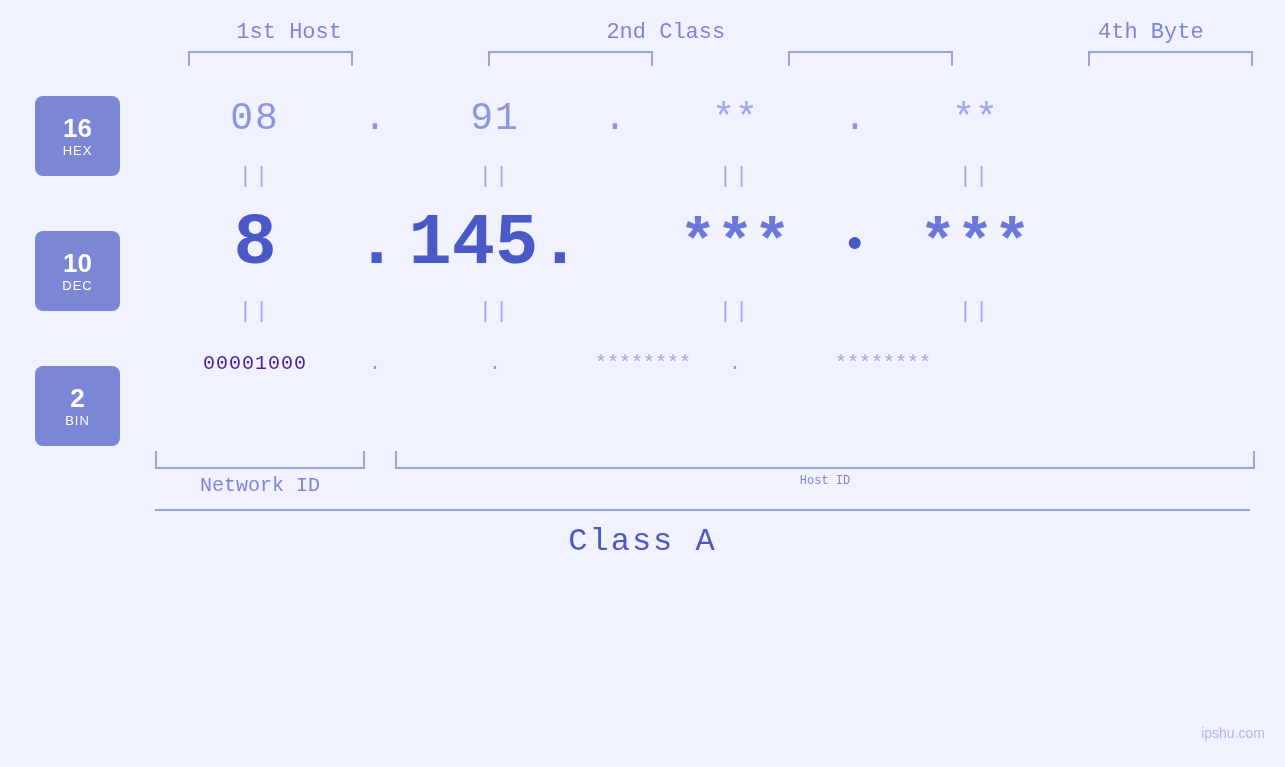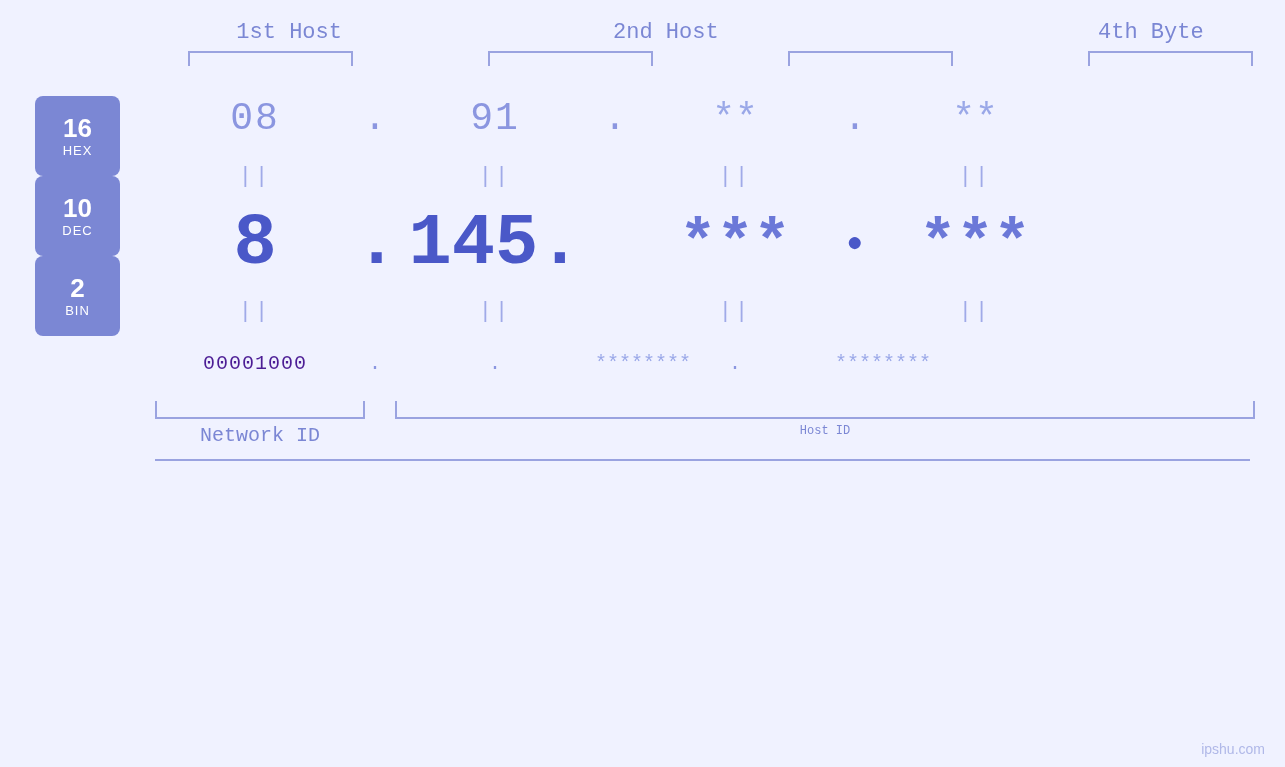--- a/index.html
+++ b/index.html
@@ -115,21 +115,21 @@
     }
 
     .bin-star {
       color: #9aa8e8;
       font-size: 20px;
     }
 
     
     .watermark {
       position: absolute;
-      bottom: 10px;
+      bottom: 26px;
       right: 20px;
       color: #b0b8e8;
       font-size: 14px;
       font-family: sans-serif;
     }
 
     .bracket-top-line {
       width: 165px;
       height: 15px;
       border-top: 2px solid #9aa3e0;
@@ -143,20 +143,21 @@
       display: flex;
       flex-direction: row;
     }
 
     .left-badges {
       width: 155px;
       display: flex;
       flex-direction: column;
       align-items: center;
       padding-top: 15px;
+      gap: 55px;
     }
 
     .right-content {
       flex: 1;
     }
 
     .hex-row-data {
       display: grid;
       grid-template-columns: 200px 40px 200px 40px 200px 40px 200px;
       height: 75px;
@@ -187,21 +188,21 @@
     .text-center { text-align: center; }
   </style>
 </head>
 <body>
 
 <div class="main-container">
 
   <div style="display:flex; width:1130px; margin-left:155px; justify-content:space-around; margin-bottom:6px;">
     <div class="byte-label text-center">1st Host</div>
     <div style="width:40px;"></div>
-    <div class="byte-label text-center">2nd Host</div>
+    <div class="byte-label text-center">2nd Class</div>
     <div style="width:40px;"></div>
     <div style="width:40px;"></div>
     <div class="byte-label text-center">4th Byte</div>
   </div>
 
   <div style="display:flex; width:1130px; margin-left:155px; justify-content:space-around; margin-bottom:15px;">
     <div style="width:200px; display:flex; justify-content:center;">
       <div class="bracket-top-line"></div>
     </div>
     <div style="width:40px;"></div>
@@ -340,17 +341,18 @@
     </div>
 
     <div style="display:flex; margin-left:155px; margin-top:5px;">
       <div style="width:210px; text-align:center; color:#7b87d4; font-size:20px; font-family:'Courier New',Courier,monospace;">Network ID</div>
       <div style="width:30px;"></div>
       <div style="width:860px; text-align:center; color:#7b87d4; font-size:12px; font-family:'Courier New',Courier,monospace;">Host ID</div>
     </div>
 
     <div style="margin-left:155px; margin-top:12px; width:1095px; border-bottom:2px solid #9aa3e0;"></div>
 
+    <div style="text-align:center; color:#4a58c8; font-size:32px; font-family:'Courier New',Courier,monospace; margin-top:12px; letter-spacing:2px;">Class A</div>
   </div>
 
   <div class="watermark">ipshu.com</div>
 
 </div>
 
 </body></html>

